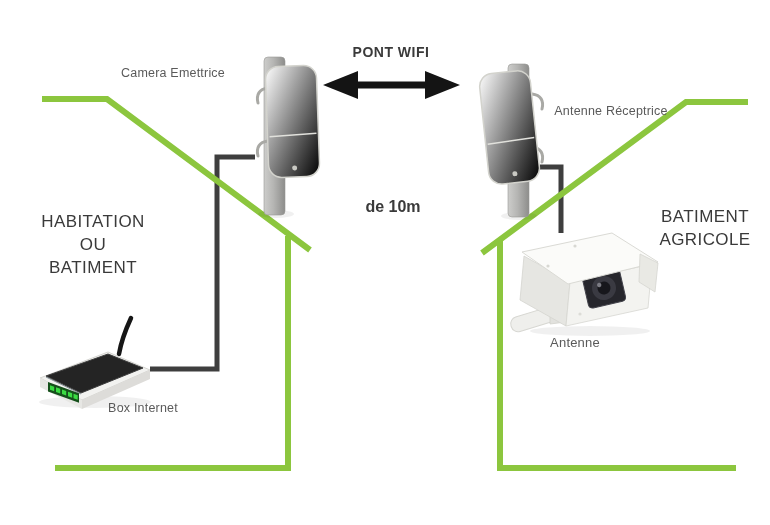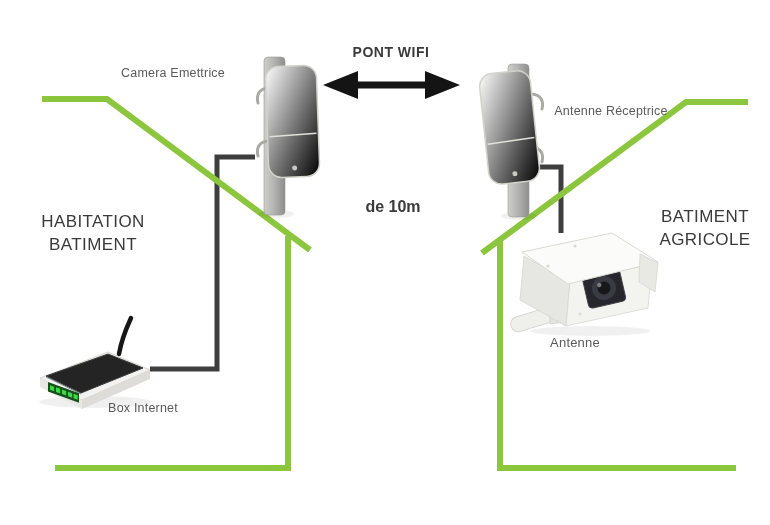--- a/index.html
+++ b/index.html
@@ -128,20 +128,21 @@
   <div class="lbl distance" style="left:393px;top:160px;margin-top:36px;">
     <div>de 10m</div>
   </div>
 
   <div class="lbl small" style="left:173px;top:66px;">Camera Emettrice</div>
 
   <div class="lbl small" style="left:611px;top:68px;margin-top:36px;">Antenne Réceptrice</div>
 
   <div class="lbl building" style="left:93px;top:210px;">
     <div>HABITATION</div>
+    <div>OU</div>
     <div>BATIMENT</div>
   </div>
 
   <div class="lbl building" style="left:705px;top:205px;">
     <div>BATIMENT</div>
     <div>AGRICOLE</div>
   </div>
 
   <div class="lbl small" style="left:122px;top:401px;margin-left:21px;">Box Internet</div>
 

